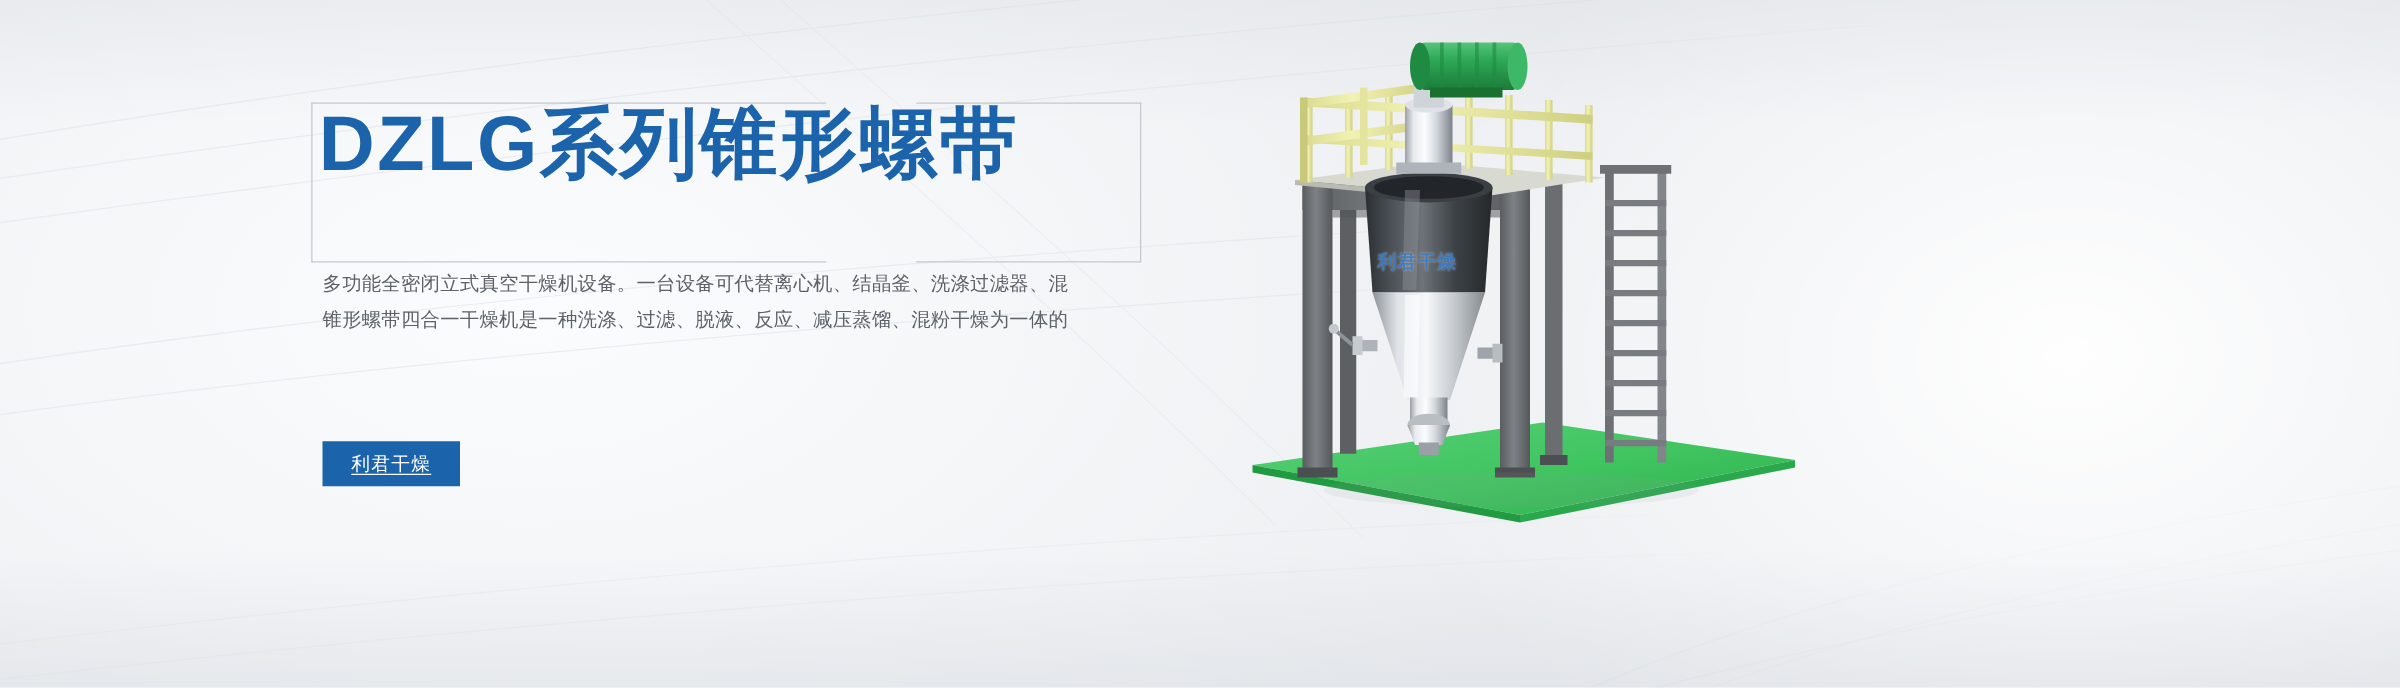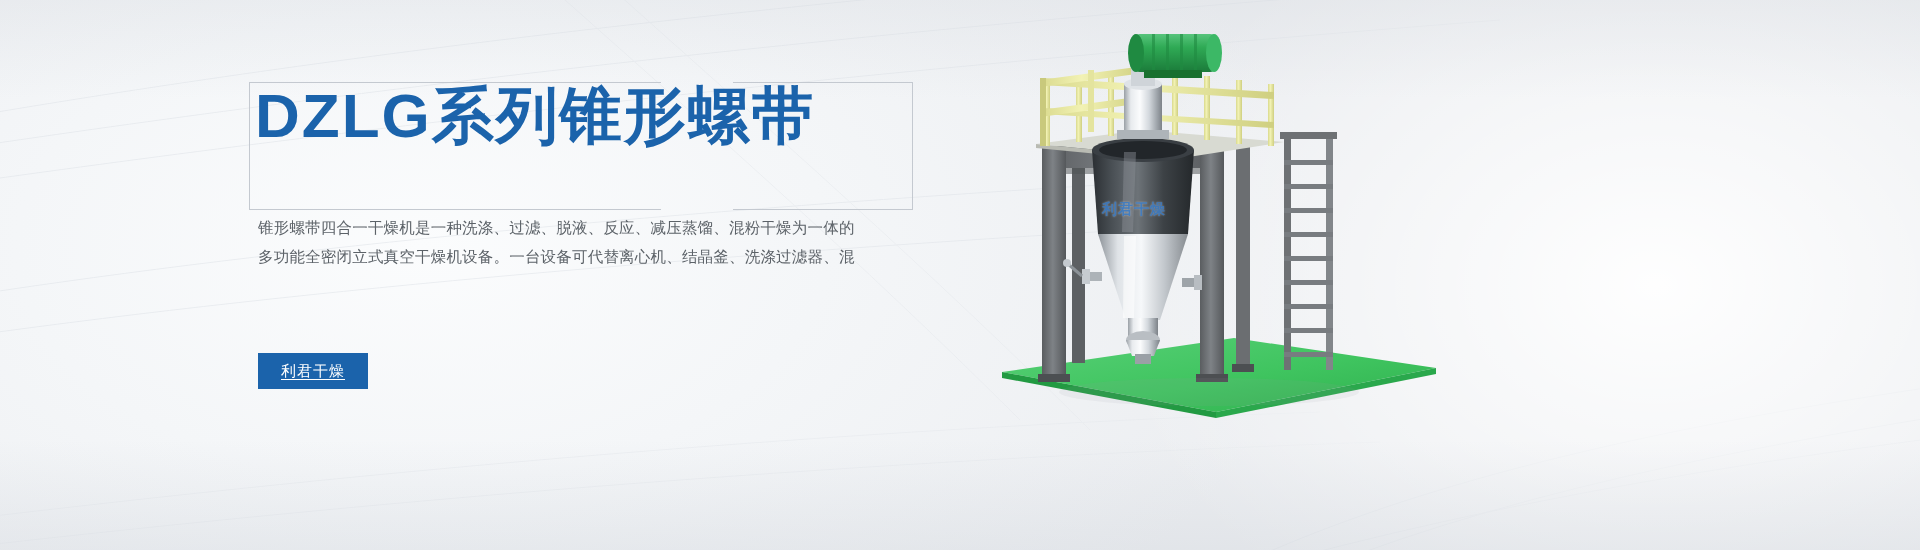--- a/index.html
+++ b/index.html
@@ -100,22 +100,22 @@
   <div class="content">
 
     <div class="bracket"></div>
     <div class="bracket-r"></div>
 
     <h1 class="title">
       <span class="ln latin">DZLG系列锥形螺带</span>
     </h1>
 
     <div class="desc">
+      <p>多功能全密闭立式真空干燥机设备。一台设备可代替离心机、结晶釜、洗涤过滤器、混</p>
       <p>锥形螺带四合一干燥机是一种洗涤、过滤、脱液、反应、减压蒸馏、混粉干燥为一体的</p>
-      <p>多功能全密闭立式真空干燥机设备。一台设备可代替离心机、结晶釜、洗涤过滤器、混</p>
     </div>
 
     <a class="cta" href="#">
       <span>利君干燥</span>
     </a>
   </div>
 
   <div class="machine">
     <svg viewBox="0 0 470 420">
       <defs>

